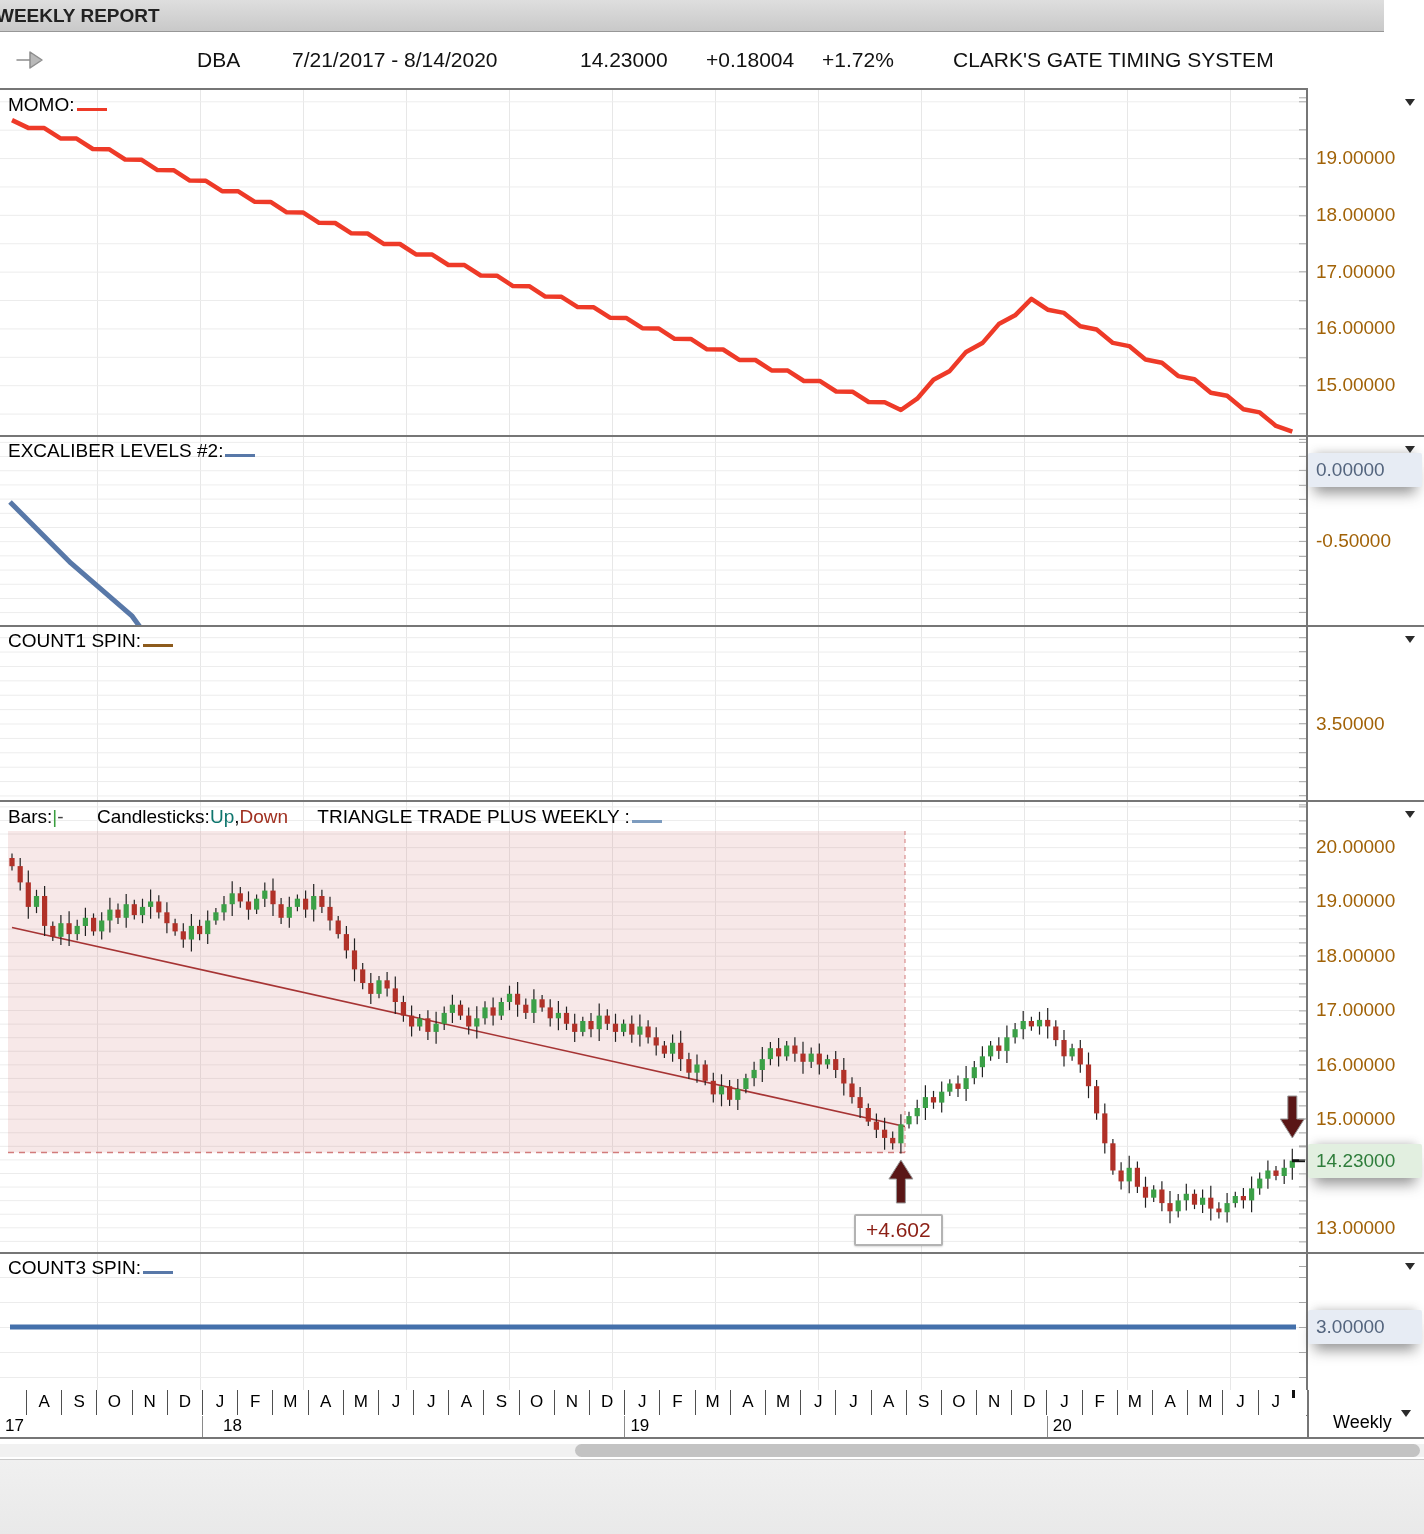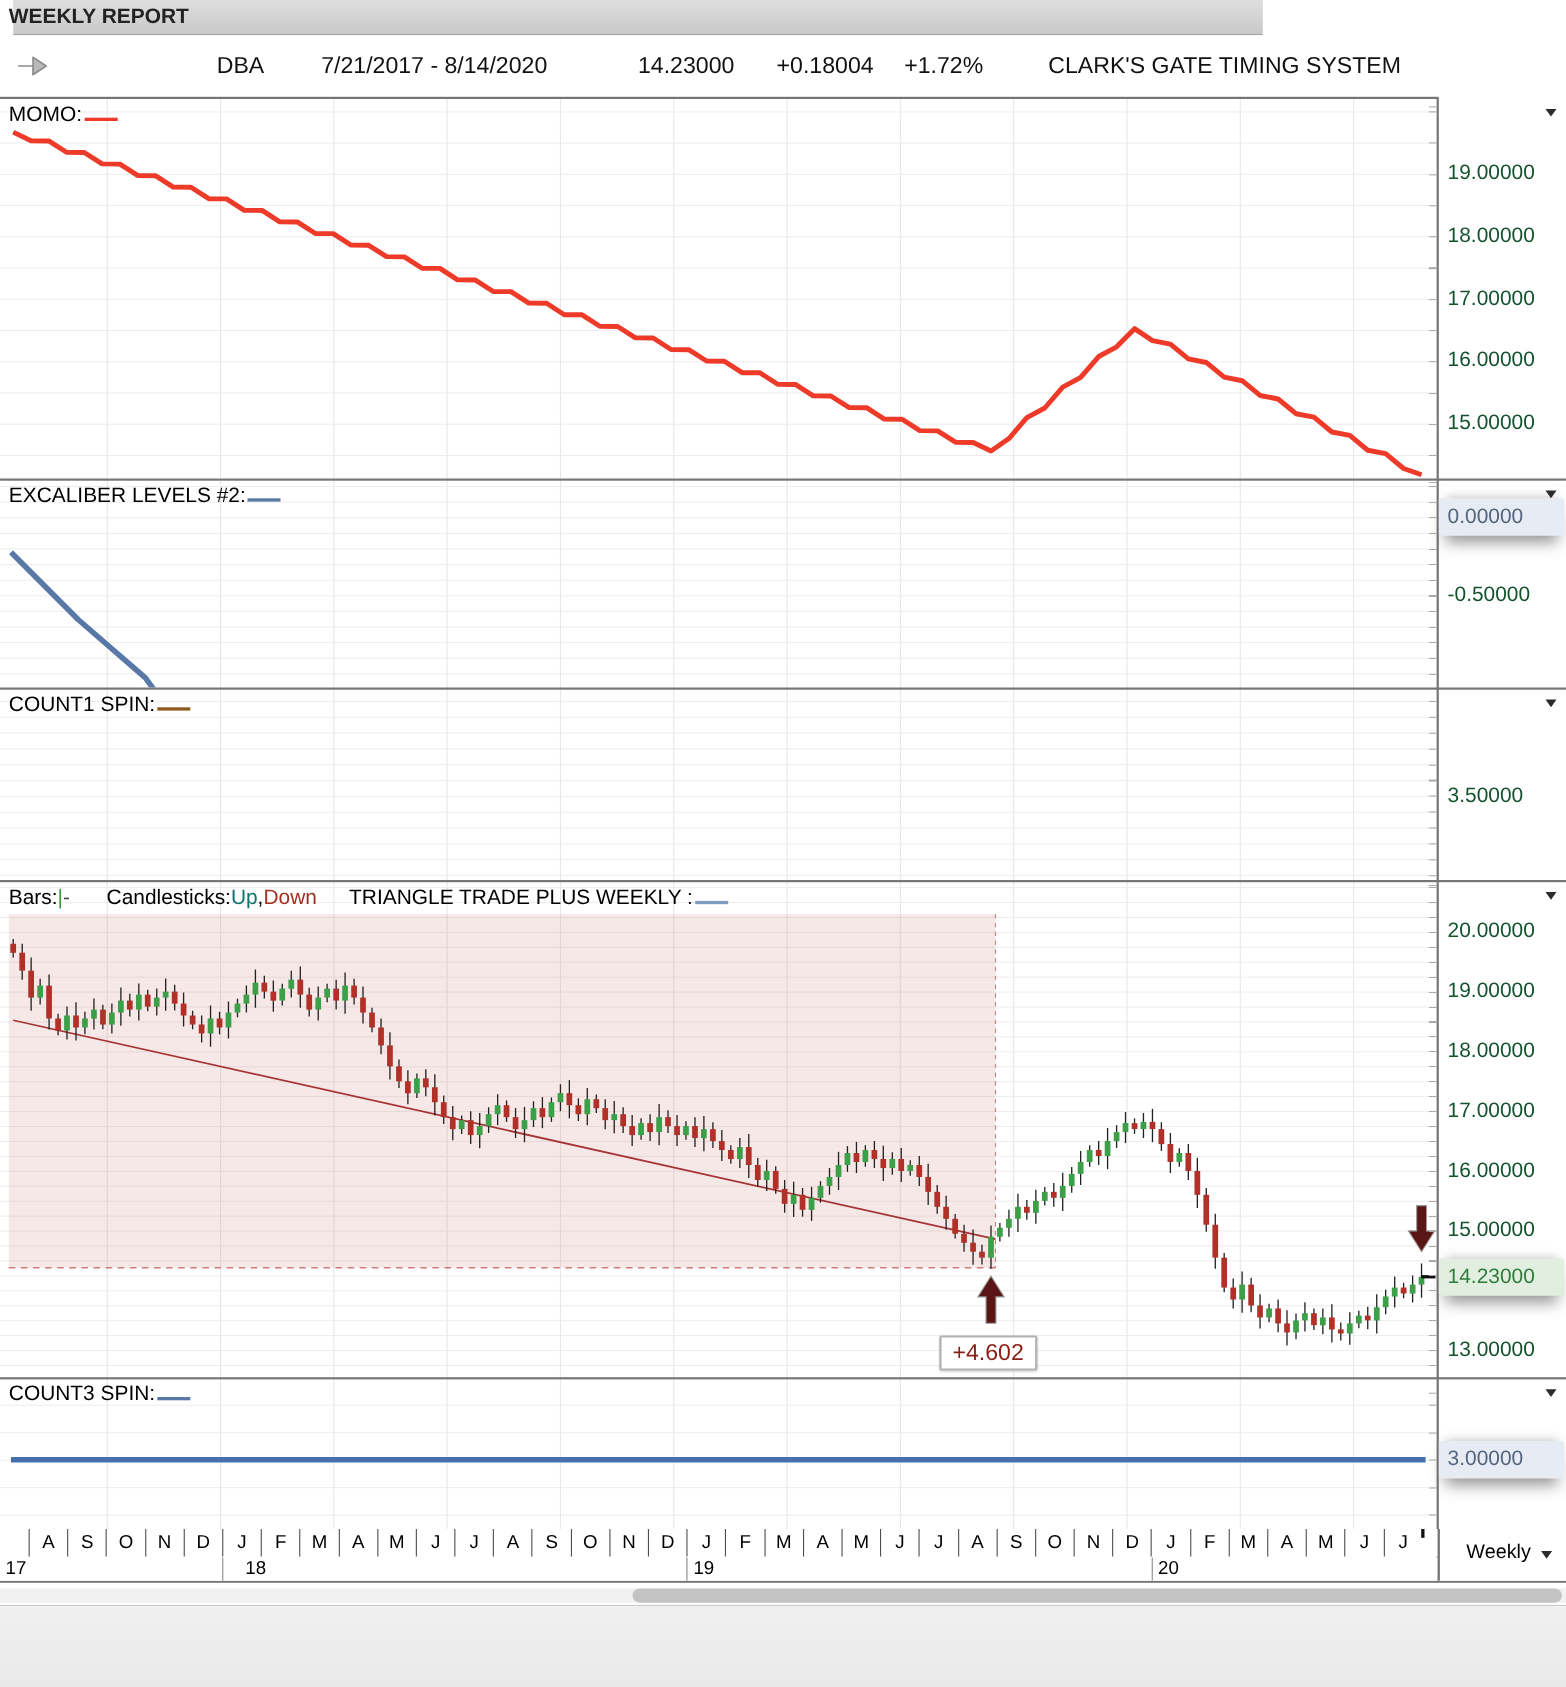--- a/index.html
+++ b/index.html
@@ -1,53 +1,53 @@
 <!DOCTYPE html>
 <html><head>
 <meta charset="utf-8">
 <style>
   html,body{margin:0;padding:0;background:#fff;}
   .app{position:relative;width:1424px;height:1534px;overflow:hidden;
        font-family:"Liberation Sans","DejaVu Sans",sans-serif;color:#111;}
-  .titlebar{position:absolute;left:12px;top:0;width:1136px;height:31px;
+  .titlebar{position:absolute;left:0;top:0;width:1384px;height:31px;
     background:linear-gradient(#dedede,#c9c9c9);border-bottom:1px solid #979797;
     font-size:19px;font-weight:600;color:#222;line-height:31px;padding-left:0;}
   .titlebar span{margin-left:-4px;}
   .header{position:absolute;left:0;top:32px;width:1308px;height:56px;background:#fff;
     border-bottom:2px solid #767676;font-size:21px;}
   .header .hitem{position:absolute;top:16px;white-space:nowrap;}
   .charts{position:absolute;left:0;top:0;width:1424px;height:1155px;}
   .vgrid{position:absolute;left:0;top:90px;width:1307px;height:1300px;}
   .vline{position:absolute;top:0;width:1px;height:100%;background:#e7e7e7;}
   .panel-svg{position:absolute;left:0;}
   .sep{position:absolute;left:0;width:1424px;height:2px;background:#767676;}
   .axisline{position:absolute;left:1306px;top:90px;width:2px;height:1349px;background:#767676;}
   .tickstrip{position:absolute;left:1299px;width:7px;}
   .plabel{position:absolute;font-size:19px;color:#000;white-space:nowrap;z-index:5;}
   .uline{display:inline-block;width:30px;height:13px;border-bottom:3px solid #888;margin-left:2px;}
-  .axis-label{position:absolute;left:1316px;font-size:19px;color:#14532d;white-space:nowrap;}
+  .axis-label{position:absolute;left:1316px;font-size:19px;color:#a16207;white-space:nowrap;}
   .axis-hl{position:absolute;left:1308px;width:114px;height:34px;font-size:19px;line-height:34px;
     padding-left:8px;box-sizing:border-box;border-radius:2px;
     box-shadow:0 12px 14px -6px rgba(60,60,60,.55),0 -6px 10px -6px rgba(60,60,60,.35);}
   .hl-blue{background:#e7ecf4;color:#54657e;}
   .hl-green{background:#e2efe0;color:#2f7d3b;}
   .dd{position:absolute;width:0;height:0;border-left:5px solid transparent;
     border-right:5px solid transparent;border-top:7px solid #2b2b2b;}
   .months{position:absolute;left:0;top:1390px;width:1307px;height:25px;display:flex;background:#fff;}
   .mlead{width:26px;flex:none;}
   .mcell{width:35.2px;flex:none;border-left:1px solid #4f4f4f;box-sizing:border-box;
     font-size:17px;text-align:center;line-height:24px;color:#000;}
   .mfill{flex:1;}
   .years{position:absolute;left:0;top:1416px;width:1307px;height:21px;display:flex;background:#fff;}
   .ycell{flex:none;border-left:1px solid #8a8a8a;box-sizing:border-box;font-size:17px;
     padding-left:5px;line-height:20px;color:#000;}
   .ycell:first-child{border-left:none;}
   .weekly-cell{position:absolute;left:1307px;top:1390px;width:117px;height:47px;background:#fff;
     font-size:18px;color:#000;}
-  .weekly-cell .wlabel{position:absolute;left:24px;top:10px;}
+  .weekly-cell .wlabel{position:absolute;left:24px;top:22px;}
   .cur-tick{position:absolute;left:1292px;top:1390px;width:3px;height:8px;background:#111;}
   .scrollzone{position:absolute;left:0;top:1439px;width:1424px;height:20px;background:#fff;}
   .scrolltrack{position:absolute;left:0;top:1444px;width:1424px;height:13px;background:#f1f1f1;}
   .scrollthumb{position:absolute;left:575px;top:1444px;width:845px;height:13px;background:#c3c3c3;border-radius:7px;}
   .toolbar{position:absolute;left:0;top:1459px;width:1424px;height:75px;
     background:linear-gradient(#f0f0f0,#e9e9e9);border-top:1px solid #c9c9c9;}
   .trade-label{position:absolute;background:#fff;border:2px solid #b3b3b3;border-radius:2px;
     color:#8c1f15;font-size:21px;padding:2px 10px;z-index:6;box-shadow:0 1px 2px rgba(0,0,0,.15);}
 </style>
 </head>

